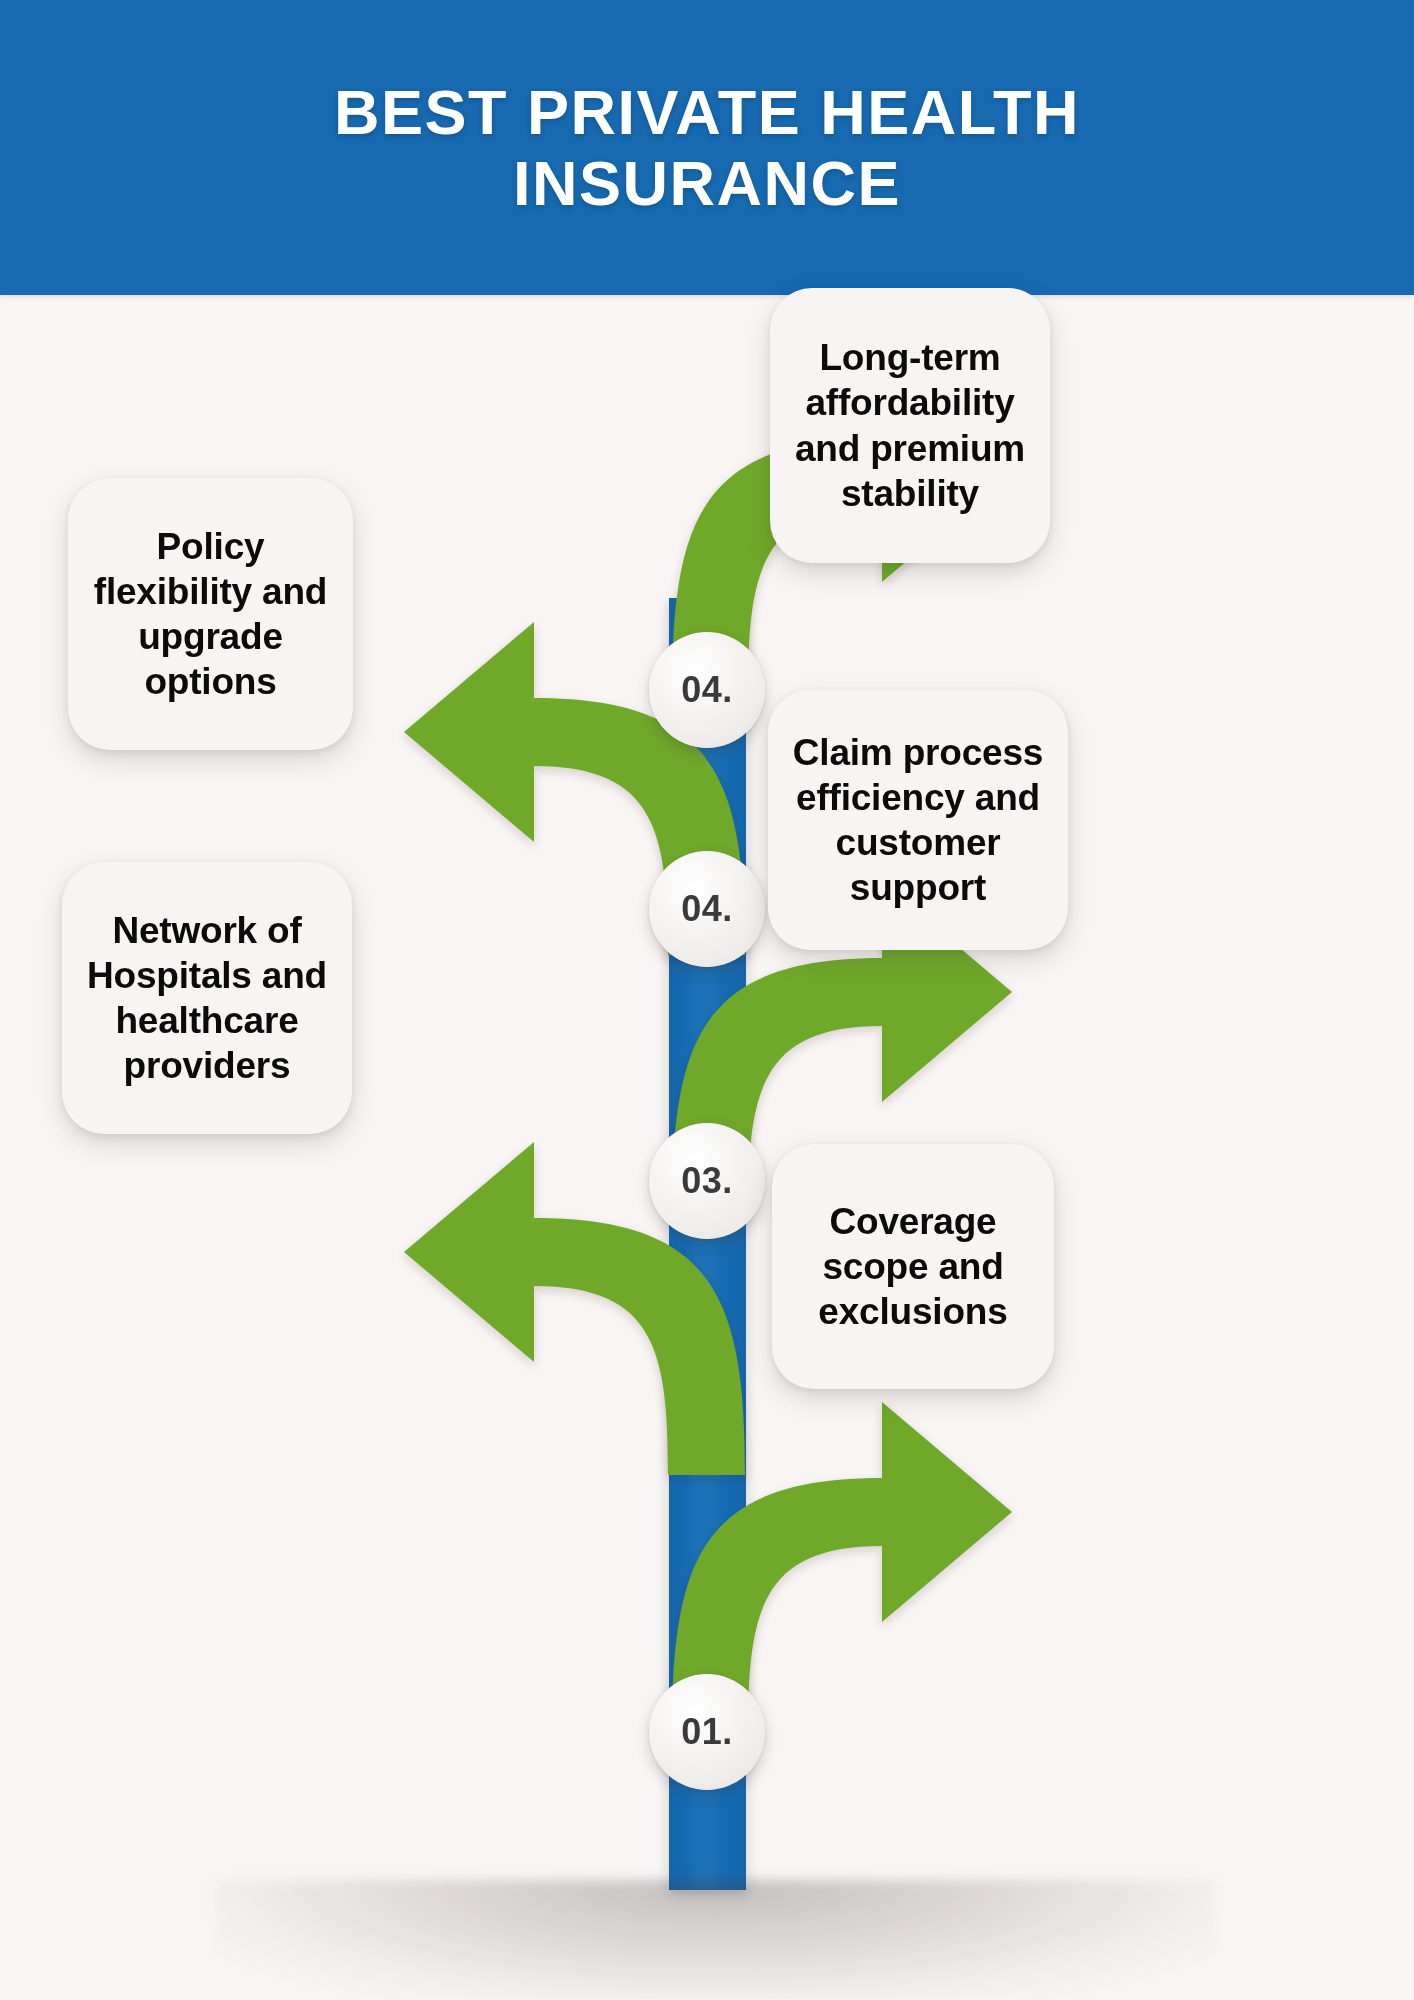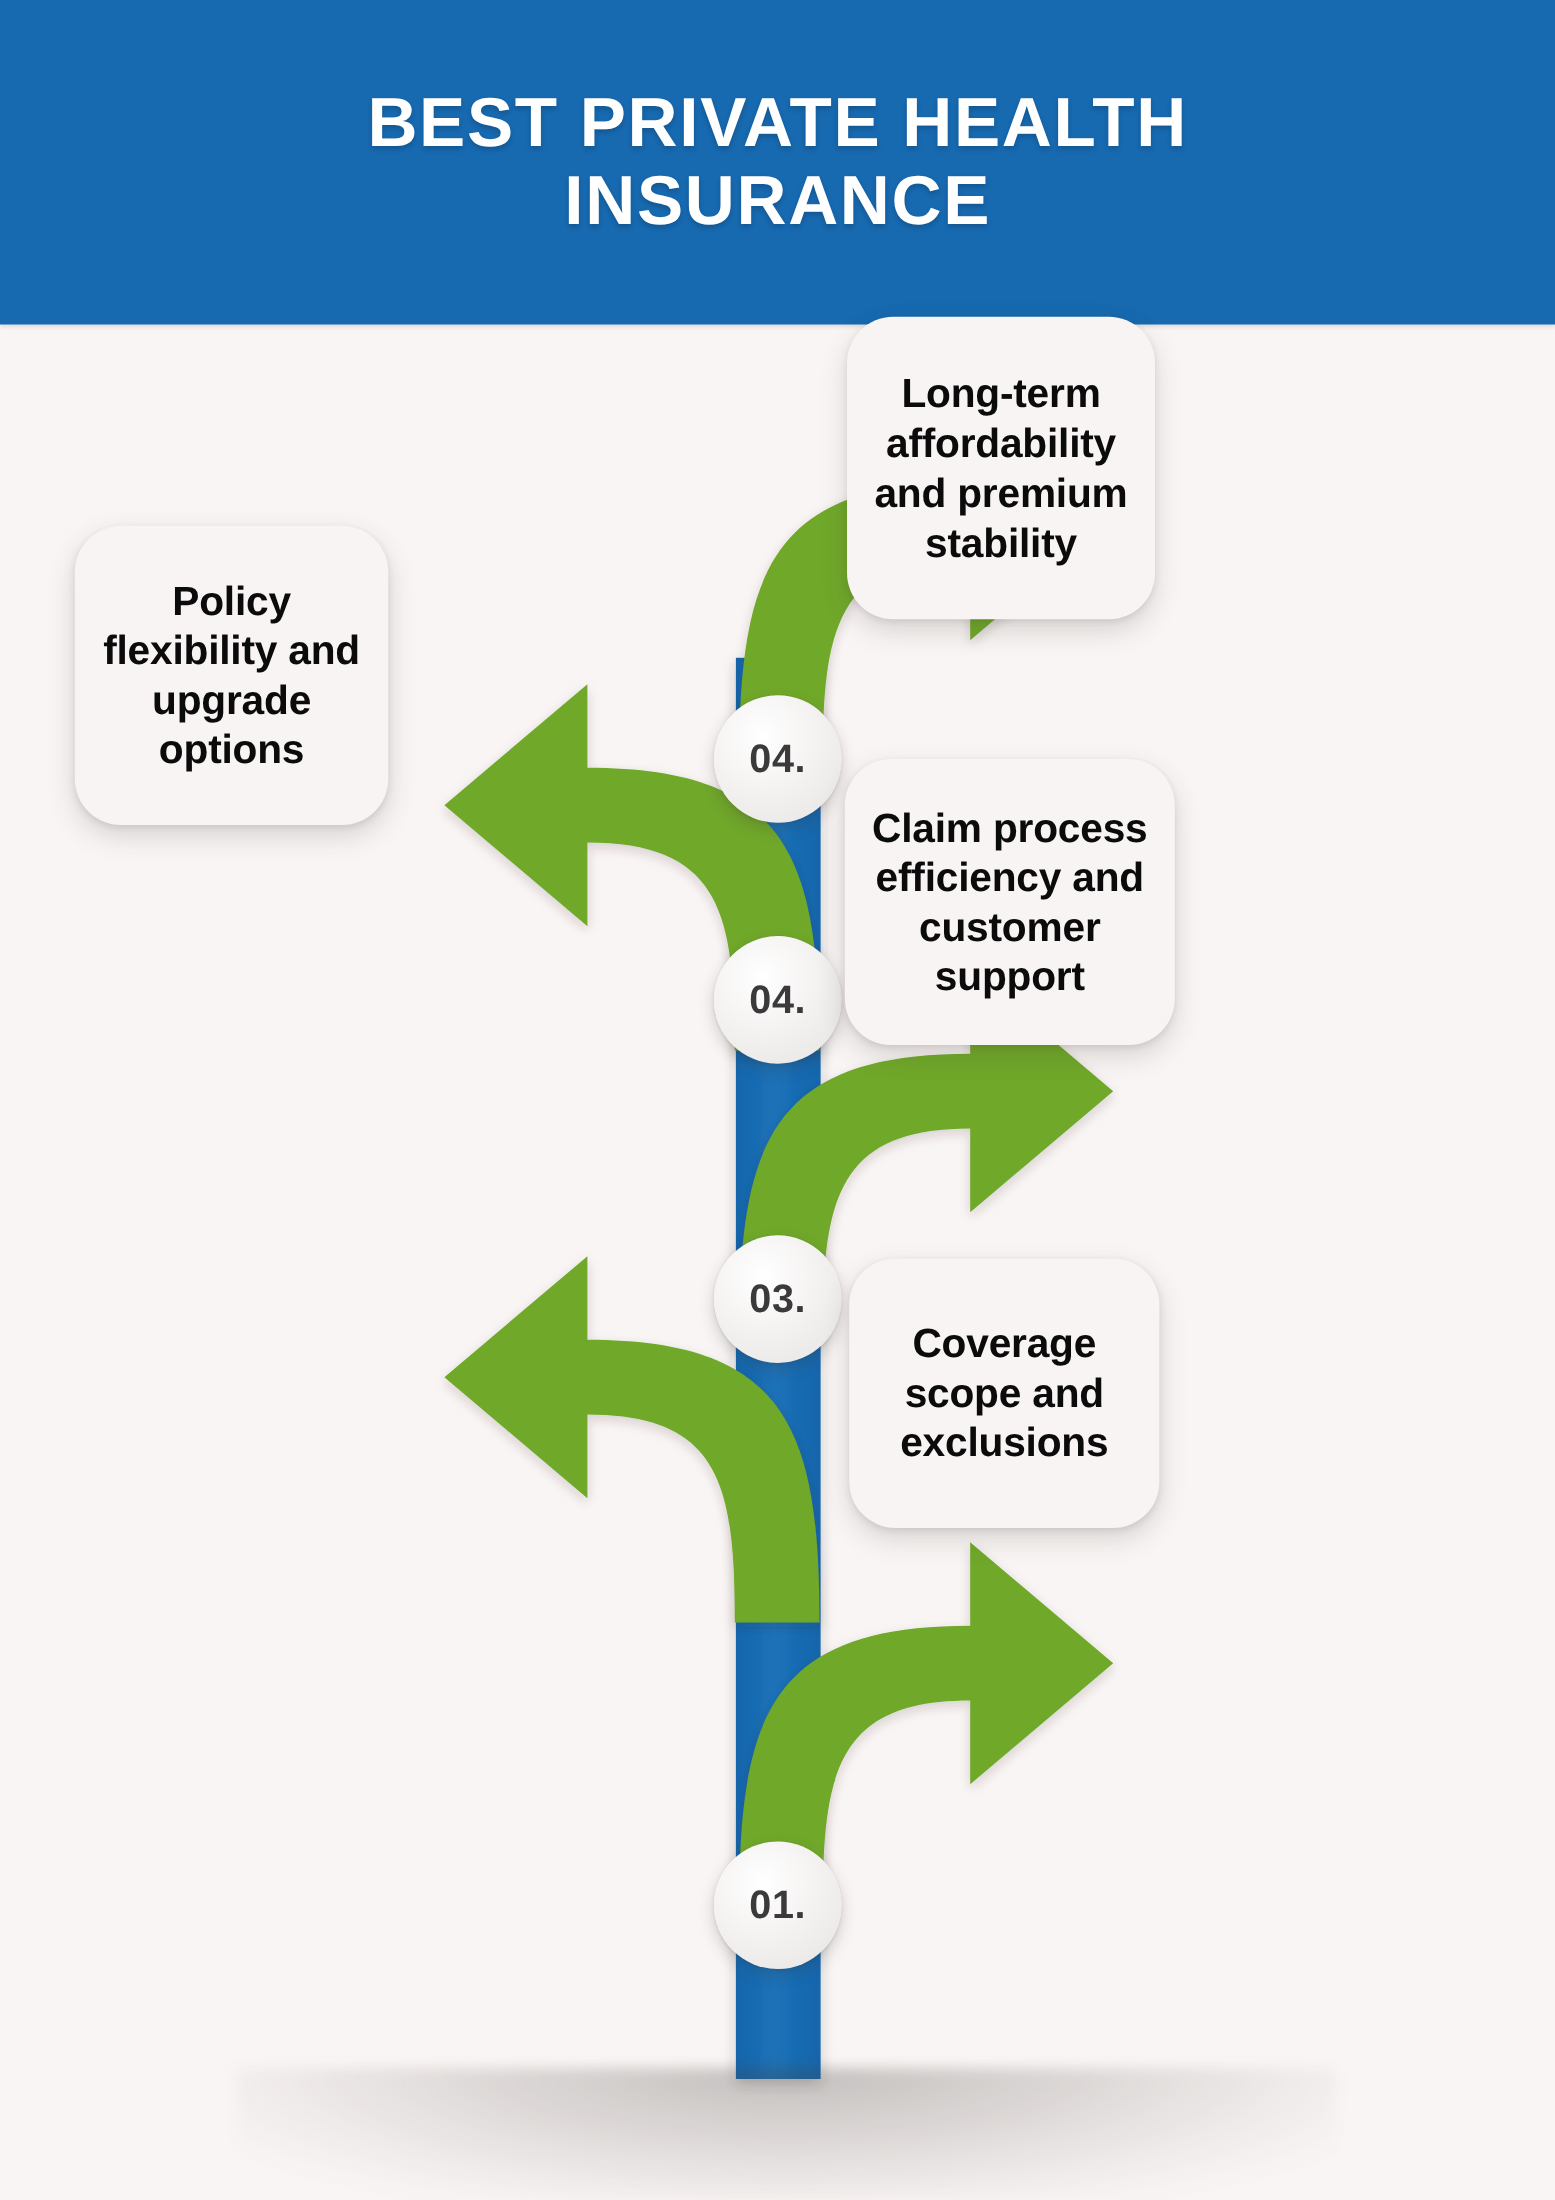--- a/index.html
+++ b/index.html
@@ -197,20 +197,23 @@
   </div>
 
   <div class="card card-04">
     <p>Policy flexibility and upgrade options</p>
   </div>
 
   <div class="card card-03">
     <p>Claim process efficiency and customer support</p>
   </div>
 
+  <div class="card card-02">
+    <p>Network of Hospitals and healthcare providers</p>
+  </div>
 
   <div class="card card-01">
     <p>Coverage scope and exclusions</p>
   </div>
 
   <div class="ground-shadow"></div>
 
 </div>
 
 </body></html>

